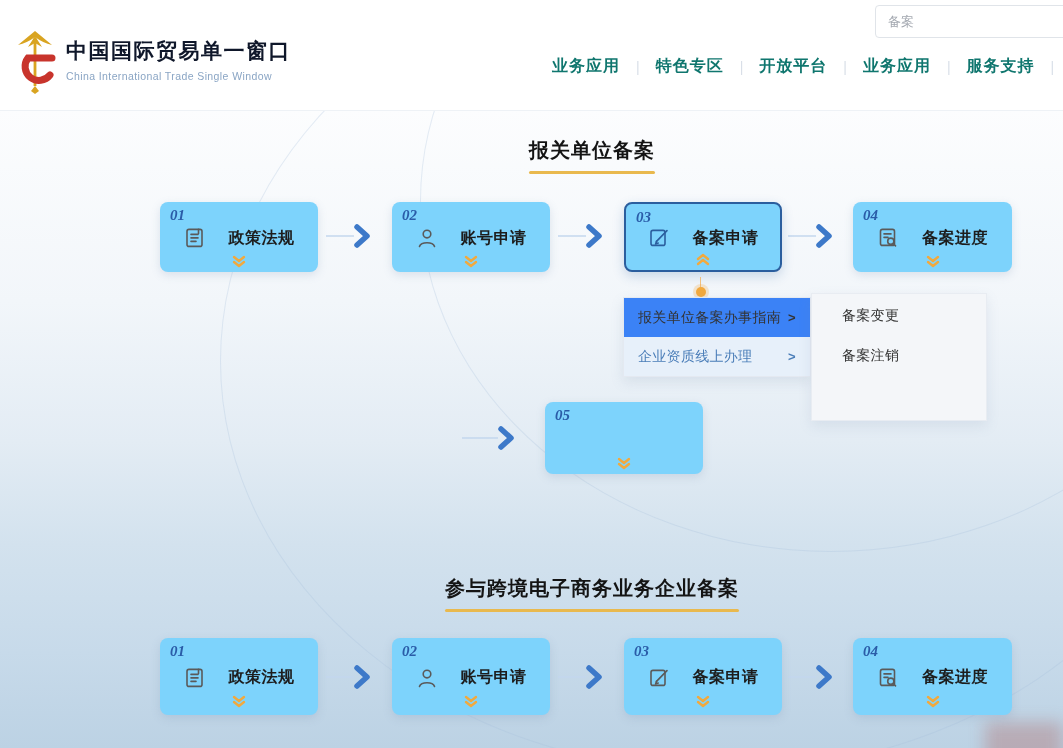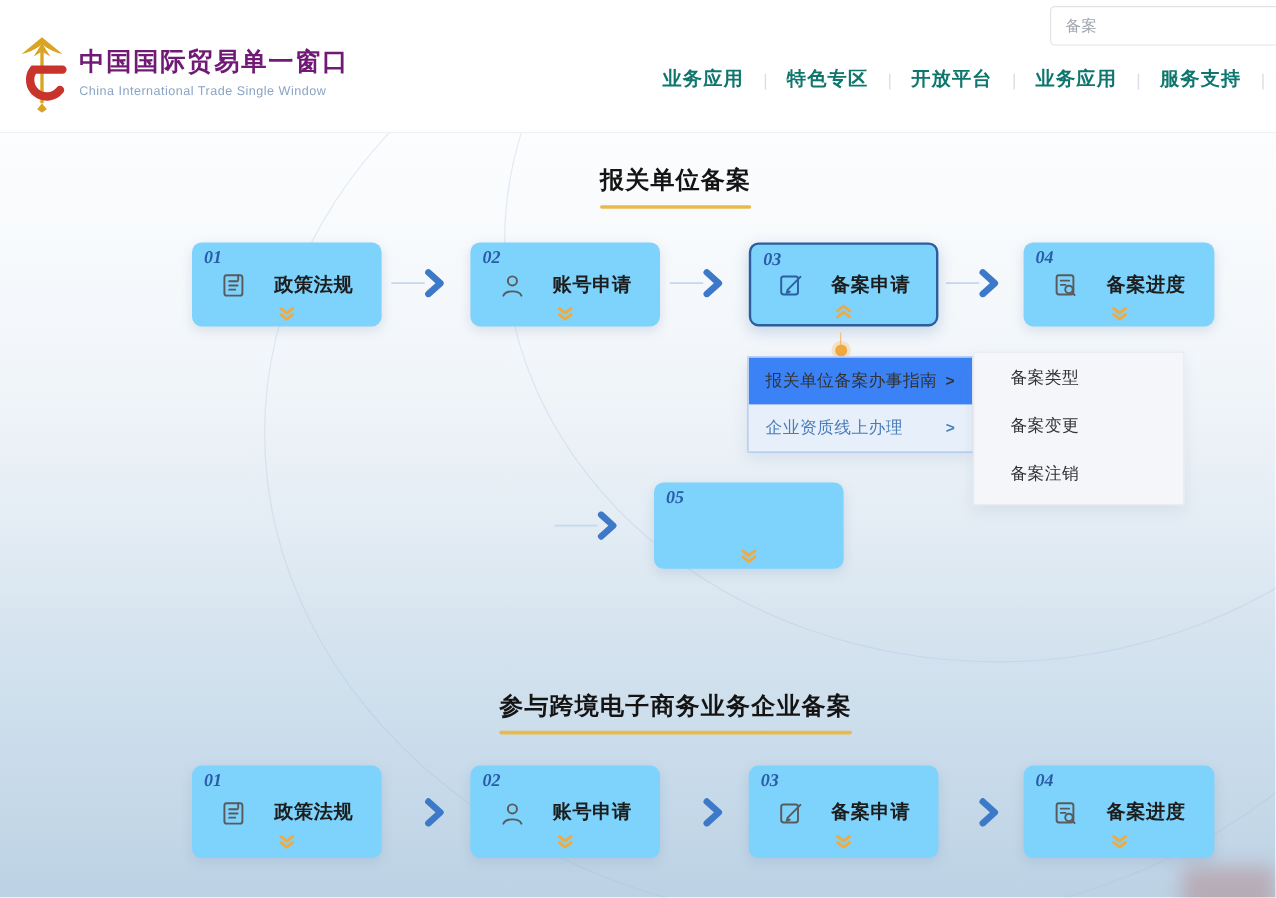--- a/index.html
+++ b/index.html
@@ -7,21 +7,21 @@
     width:1063px;height:748px;overflow:hidden;position:relative;
     background:#ffffff;
     font-family:"Liberation Sans", sans-serif;
   }
   .serif{font-family:"Liberation Serif", serif;}
 
   
   .header{position:absolute;left:0;top:0;width:1063px;height:110px;background:#fff;border-bottom:1px solid #eef2f6;z-index:5;}
   .emblem{position:absolute;left:8px;top:28px;width:54px;height:66px;}
   .logo-text{position:absolute;left:66px;top:37px;}
-  .logo-title{font-size:21px;font-weight:bold;color:#701a75;letter-spacing:1.5px;font-family:"Liberation Sans",sans-serif;}
+  .logo-title{font-size:21px;font-weight:bold;color:#0f172a;letter-spacing:1.5px;font-family:"Liberation Sans",sans-serif;}
   .logo-sub{font-size:10.5px;color:#8aa5c4;margin-top:5px;letter-spacing:.4px;}
   .all-apps{position:absolute;left:338px;top:55px;width:114px;height:35px;background:#eff1f4;border:none;border-radius:3px;
     display:flex;align-items:center;justify-content:center;gap:9px;cursor:pointer;}
   .burger{width:17px;height:13px;display:flex;flex-direction:column;justify-content:space-between;}
   .burger span{display:block;height:2.4px;background:#3d4c63;border-radius:1px;}
   .all-apps .lbl{font-size:15px;color:#3d4c63;font-weight:bold;letter-spacing:1px;}
   .nav{position:absolute;left:536px;top:52px;display:flex;align-items:center;list-style:none;margin:0;padding:0;white-space:nowrap;}
   .nav .item{font-size:16px;font-weight:bold;color:#0f766e;padding:4px 16px;cursor:pointer;letter-spacing:1px;}
   .nav .sep{color:#d9dfe8;font-size:14px;}
   .search{position:absolute;left:875px;top:5px;width:300px;height:33px;border:1px solid #e0e4e9;border-radius:4px;
@@ -30,21 +30,21 @@
   
   .bg{position:absolute;left:0;top:110px;width:1063px;height:638px;z-index:0;
     background:linear-gradient(180deg,#fcfdfe 0%,#f2f6fa 30%,#e3ecf4 52%,#d3e2ee 68%,#c7daea 85%,#bcd2e4 100%);}
   .arc{position:absolute;border:1px solid rgba(165,192,220,.28);border-radius:50%;}
   .arc1{left:420px;top:-260px;width:820px;height:700px;}
   .arc2{left:220px;top:-160px;width:1000px;height:820px;}
   .blob{position:absolute;border-radius:4px;}
   .blob2{left:985px;top:612px;width:78px;height:130px;background:rgba(170,62,50,.26);filter:blur(8px);}
 
   
-  .sec-title{position:absolute;left:563px;transform:translateX(-50%);z-index:2;
+  .sec-title{position:absolute;left:592px;transform:translateX(-50%);z-index:2;
     font-size:20px;font-weight:bold;color:#141414;letter-spacing:1px;text-align:left;}
   .sec-title::after{content:"";display:block;height:3px;background:#e9b94e;margin-top:7px;border-radius:2px;}
   .t1{top:137px;}
   .t2{top:575px;}
 
   
   .card{position:absolute;width:158px;background:#7dd3fc;border-radius:8px;box-sizing:border-box;
     box-shadow:0 3px 10px rgba(110,135,170,.20);z-index:2;cursor:pointer;}
   .row1{top:202px;height:70px;}
   .row2{top:638px;height:77px;}
@@ -202,21 +202,20 @@
   <div class="dd-row">
     <span>报关单位备案办事指南</span>
     <span class="arr">&gt;</span>
   </div>
   <div class="dd-row active">
     <span>企业资质线上办理</span>
     <span class="arr">&gt;</span>
   </div>
 </div>
 <div class="dd-sub">
-  <div class="sub-item">备案类型</div>
   <div class="sub-item">备案变更</div>
   <div class="sub-item">备案注销</div>
 </div>
 
 <svg class="flow-arrow" style="left:462px;top:426px;" width="58" height="24" viewBox="0 0 58 24">
   <line x1="0" y1="12" x2="36" y2="12" stroke="#c3d7ee" stroke-width="1.5"></line>
   <polyline points="39,3 49,12 39,21" fill="none" stroke="#3d79c9" stroke-width="5.5" stroke-linejoin="round" stroke-linecap="round"></polyline>
 </svg>
 <div class="card" style="left:545px;top:402px;height:72px;">
   <span class="num">05</span>

